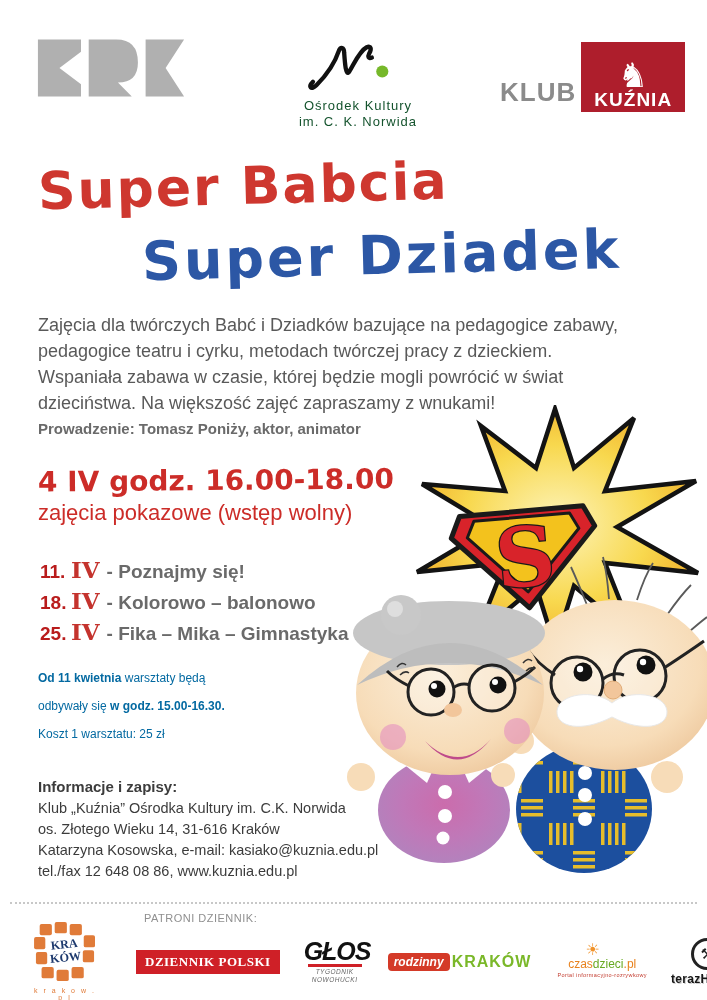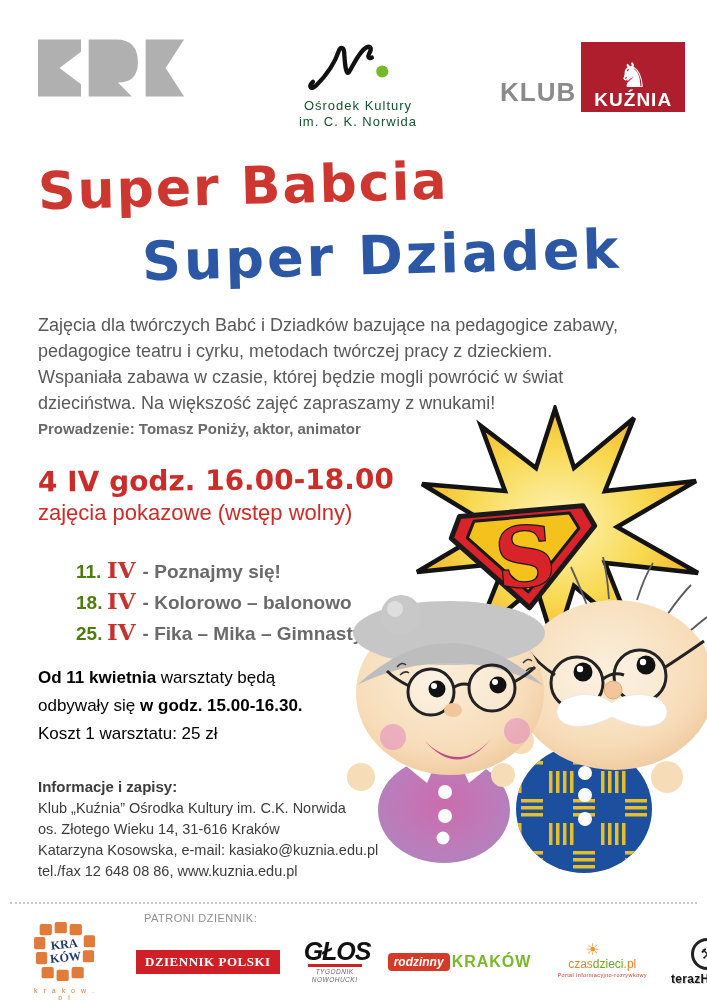--- a/index.html
+++ b/index.html
@@ -26,25 +26,25 @@
   #intro { position:absolute; left:38px; top:312px; width:650px; font-size:18px; line-height:26px;
     font-weight:normal; color:#595959; white-space:pre-line; }
   #leader { position:absolute; left:38px; top:420px; font-size:15px; font-weight:bold; color:#6a6a6a; }
   
   #open1 { position:absolute; left:38px; top:464px; font-family:"DejaVu Sans", sans-serif;
     font-weight:bold; font-size:28px; color:#cc2c28; transform:rotate(-0.5deg); }
   #open2 { position:absolute; left:38px; top:500px; font-size:22px; color:#cc2c28;text-align:right; }
   
   #schedule { position:absolute; left:40px; top:556px; }
   .sched-row { display:flex; align-items:baseline; height:31px; }
-  .sched-day { font-size:19px; font-weight:bold; color:#4d7c0f; width:31px;margin-left:36px; }
+  .sched-day { font-size:19px; font-weight:bold; color:#b91c1c; width:31px; }
   .sched-month { font-family:"DejaVu Serif", serif; font-size:23px; font-weight:bold; color:#c4332d; margin-right:7px; }
   .sched-title { font-size:19px; font-weight:bold; color:#6a6a6a; }
   
-  #workshops { position:absolute; left:38px; top:664px; font-size:17px; line-height:28px; color:#000000; }
+  #workshops { position:absolute; left:38px; top:664px; font-size:12px; line-height:28px; color:#0369a1; }
   #workshops .b { font-weight:bold; }
   
   #contact { position:absolute; left:38px; top:778px; color:#3c3c3c; }
   #contact-heading { font-size:15px; font-weight:bold; margin-bottom:3px; }
   .contact-line { font-size:14.5px; line-height:21px; }
   
   #illustration { position:absolute; left:337px; top:405px; width:370px; height:500px; pointer-events:none; }
   
   #footer { position:absolute; left:10px; right:10px; top:902px; height:98px;
     border-top:2px dotted #c8c8c8; }

